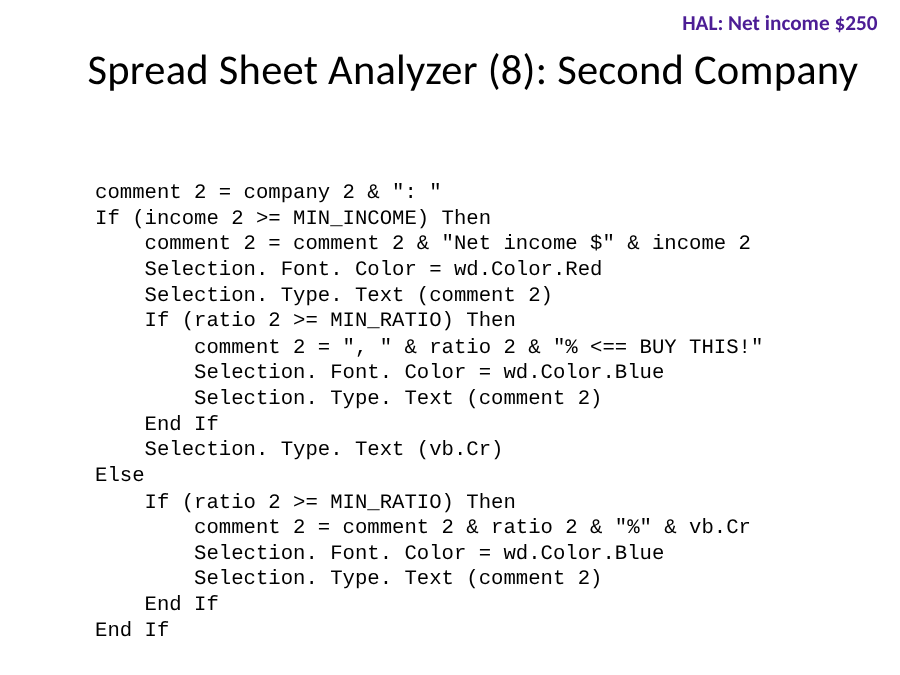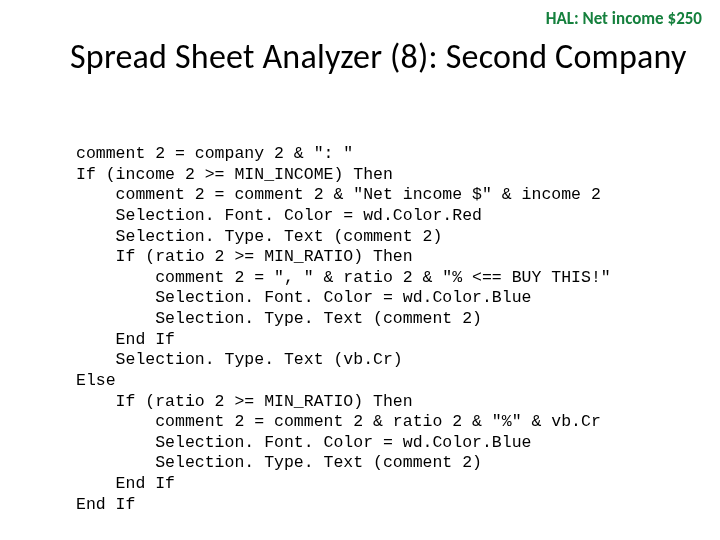--- a/index.html
+++ b/index.html
@@ -15,21 +15,21 @@
   .slide {
     position: relative;
     width: 720px;
     height: 540px;
     box-sizing: border-box;
   }
   .header-note {
     position: absolute;
     top: 8px;
     right: 18px;
-    color: #15803d;
+    color: #4c1d95;
     font-size: 17px;
     font-weight: 600;
   }
   .title {
     position: absolute;
     top: 36px;
     left: 70px;
     font-size: 34px;
     font-weight: 400;
     font-family: Calibri, "Segoe UI", Arial, sans-serif;

